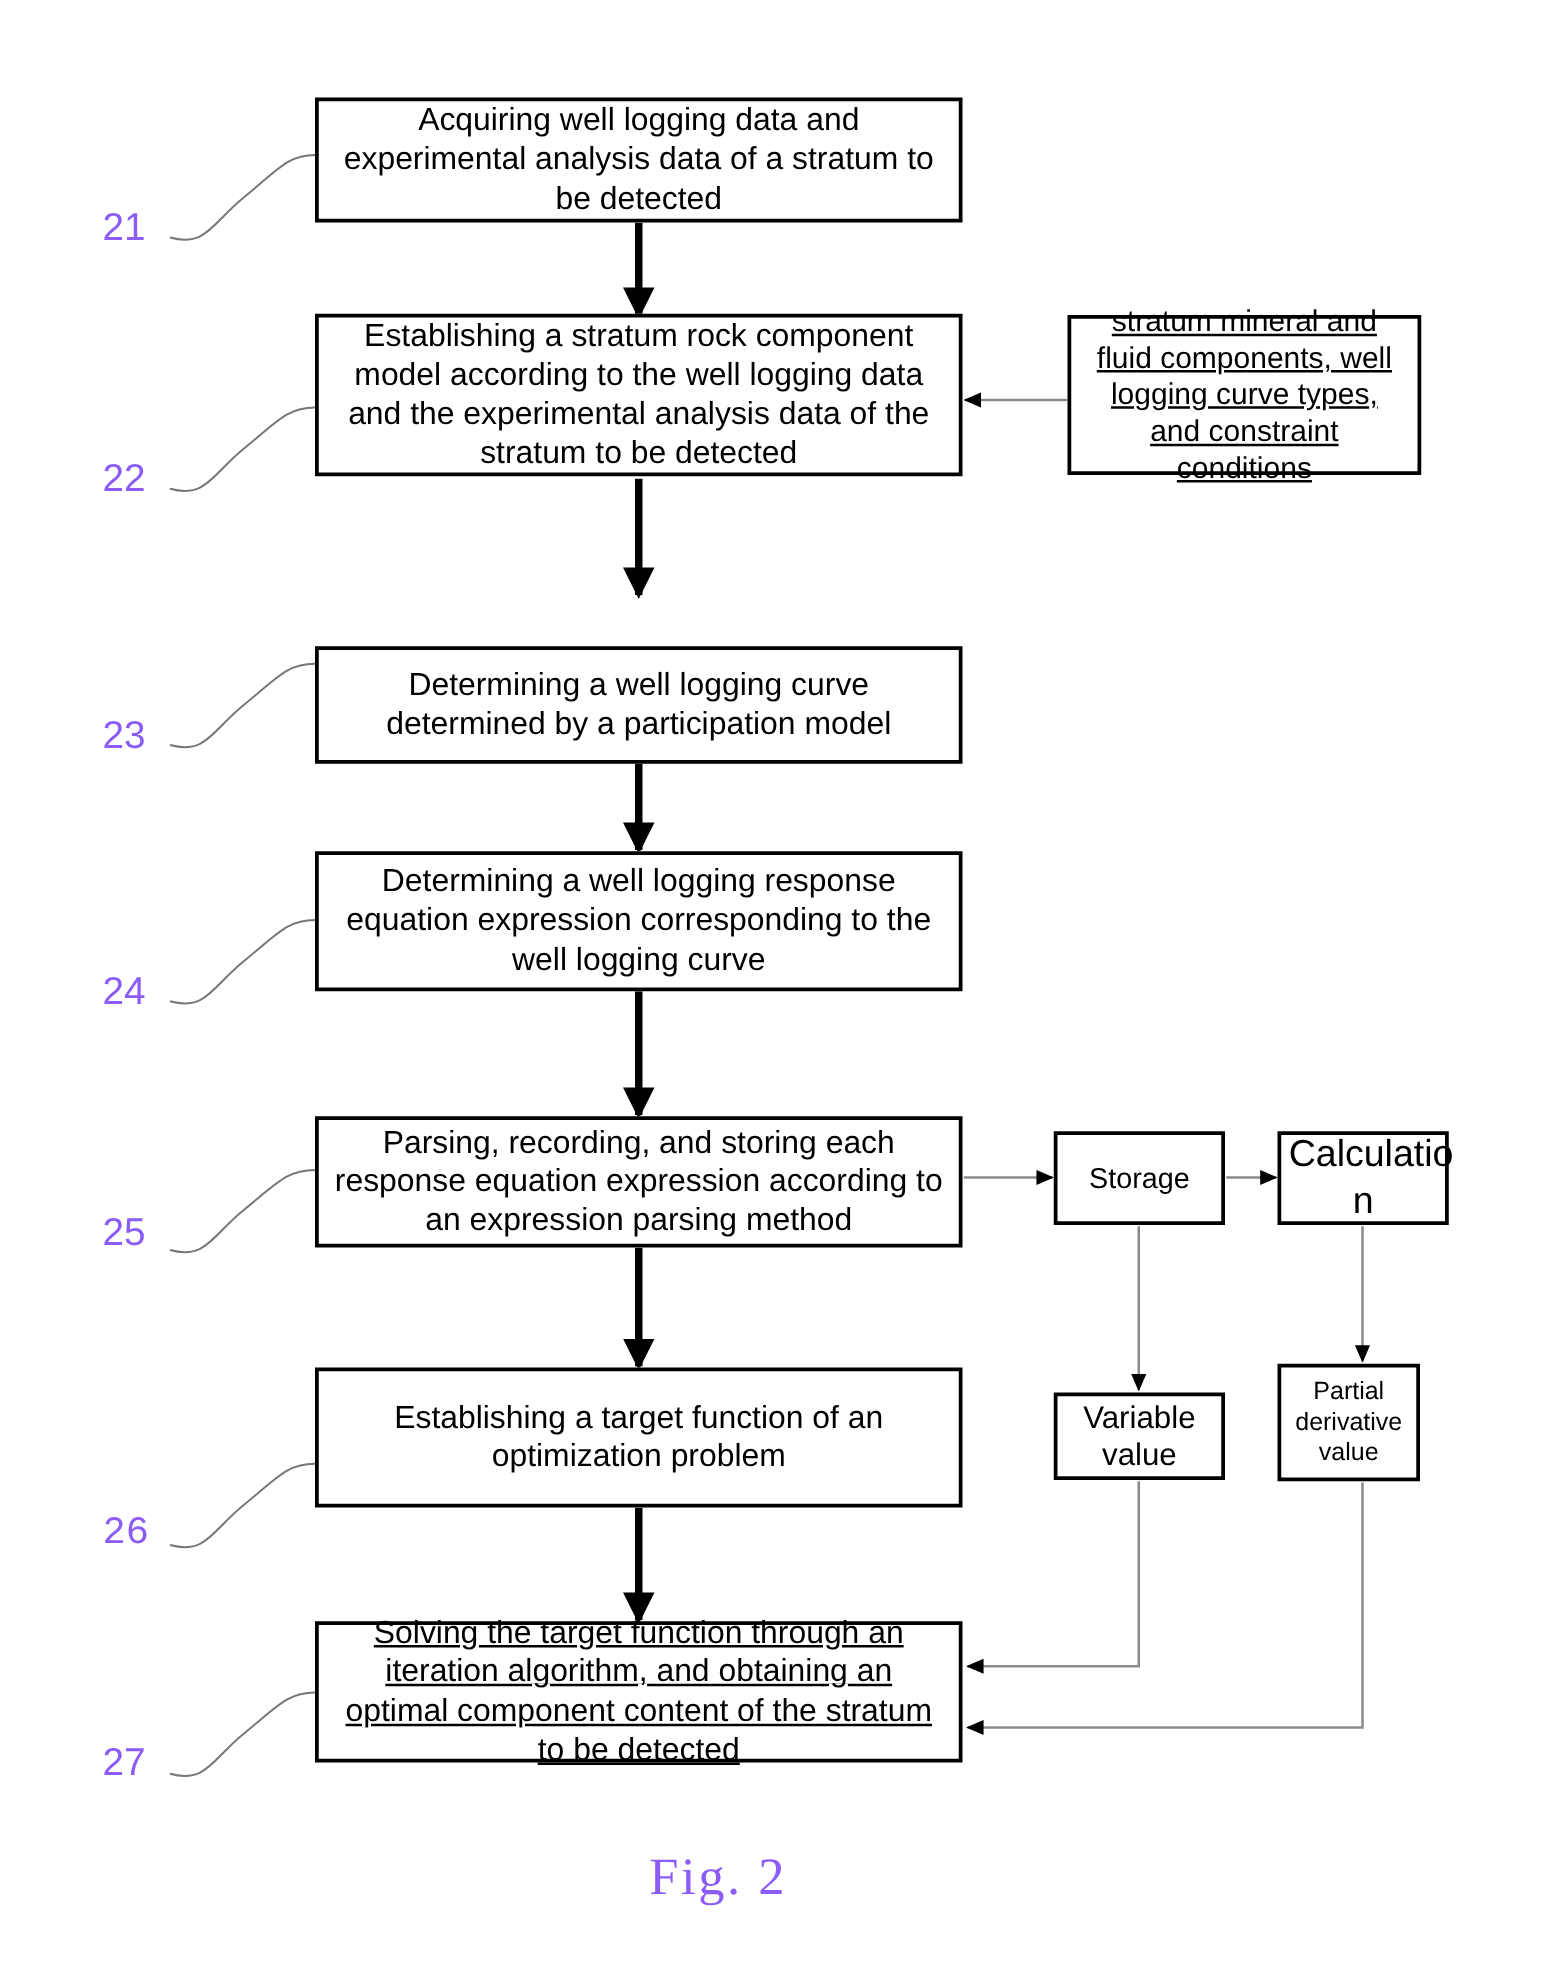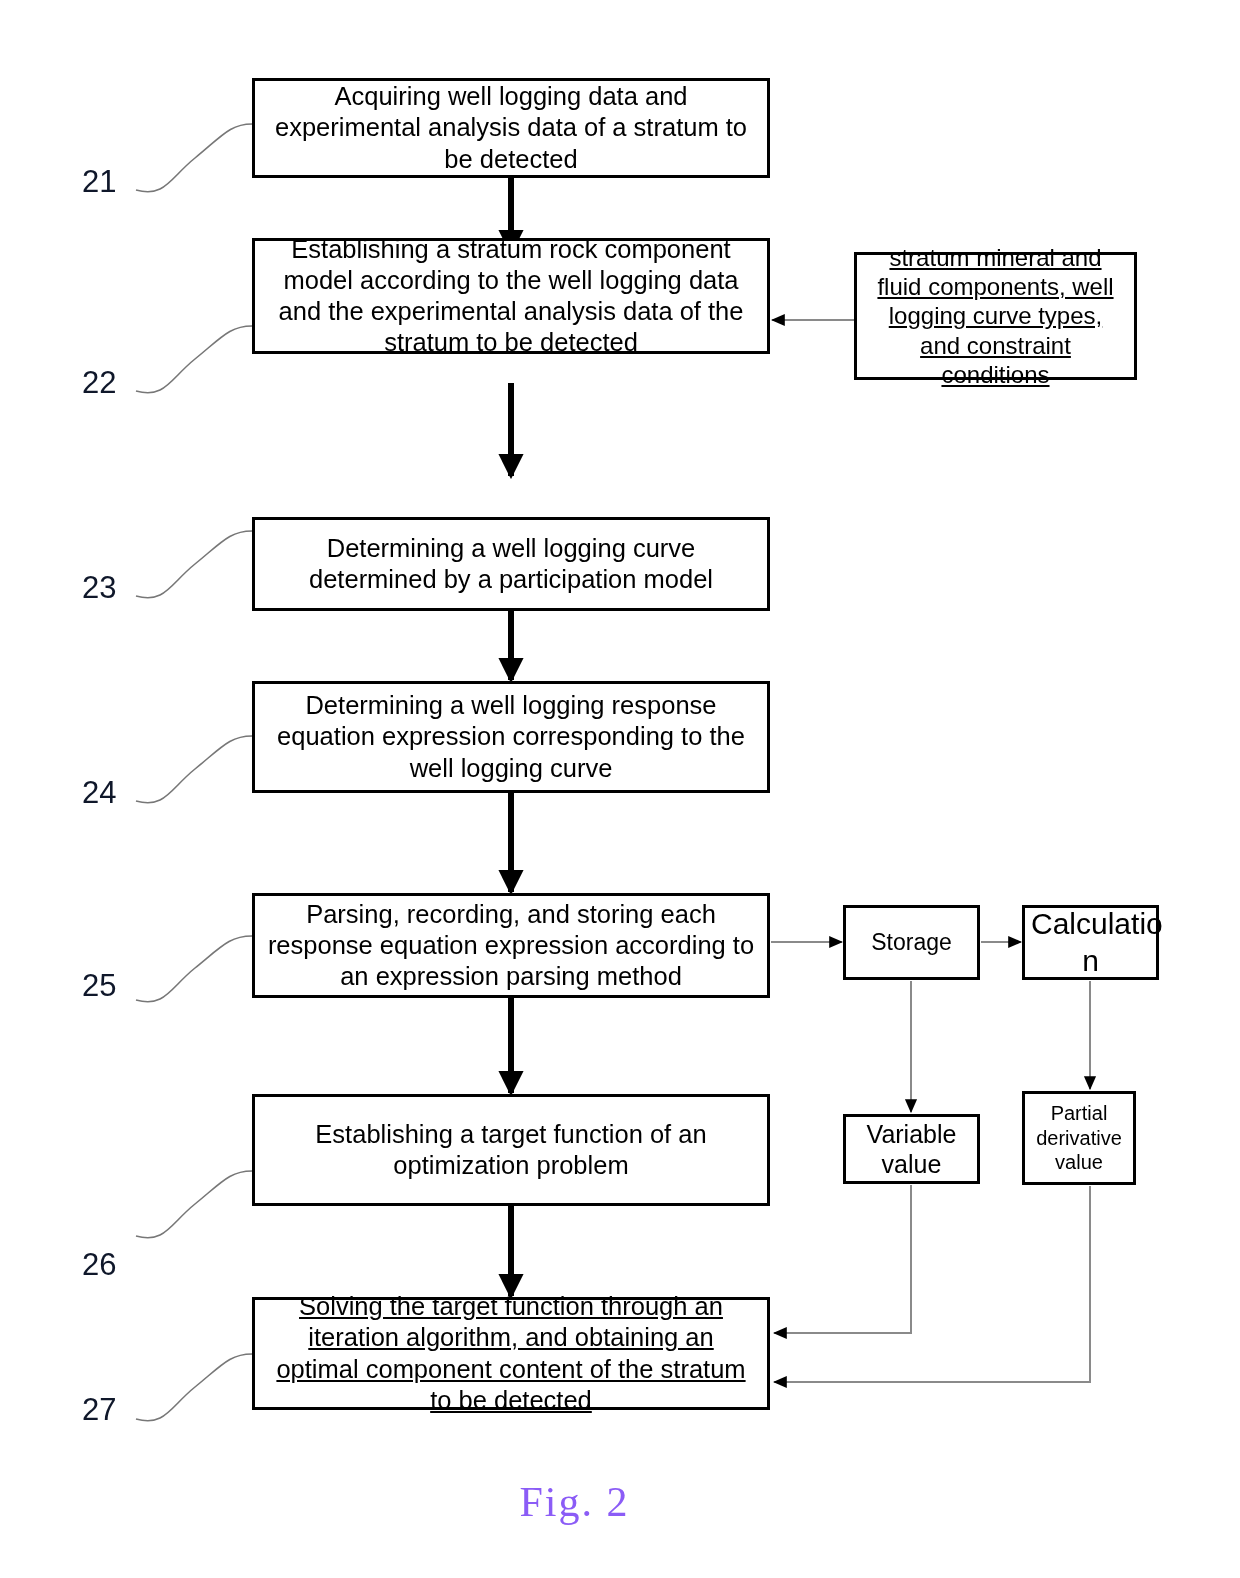--- a/index.html
+++ b/index.html
@@ -49,21 +49,21 @@
   
   .overflow-box {
     overflow: visible;
     text-decoration: underline;
   }
   .overflow-box .txt {
     position: relative;
   }
 
   #box21 { top: 78px;   height: 100px; }
-  #box22 { top: 238px;  height: 116px; }
+  #box22 { top: 251px;  height: 130px; }
   #box23 { top: 477px;  height: 94px; margin-top: 40px; }
   #box24 { top: 681px;  height: 112px; }
   #box25 { top: 893px;  height: 105px; }
   #box26 { top: 1094px; height: 112px; }
   #box27 { top: 1297px; height: 113px; }
 
   
   #box-inputs {
     left: 854px;  top: 252px;  width: 283px; height: 128px;
     font-size: 24px;
@@ -102,29 +102,29 @@
     height: 1578px;
     pointer-events: none;
     z-index: 1;
   }
 
   
   .step-num {
     position: absolute;
     font-size: 31px;
     font-family: "Liberation Sans", sans-serif;
-    color: #0f172a;
+    color: #8b5cf6;
     z-index: 4;
   }
   #num21 { left: 82px;  top: 164px; }
   #num22 { left: 82px;  top: 365px; }
   #num23 { left: 82px;  top: 570px; }
   #num24 { left: 82px;  top: 775px; }
   #num25 { left: 82px;  top: 968px; }
-  #num26 { left: 82px;  top: 1247px; }
+  #num26 { left: 82px;  top: 1209px; font-family: Liberation Mono, monospace; }
   #num27 { left: 82px;  top: 1392px; }
 
   
   #caption {
     position: absolute;
     left: 0;
     top: 1478px;
     width: 1149px;
     text-align: center;
     font-family: "Liberation Serif", serif;

